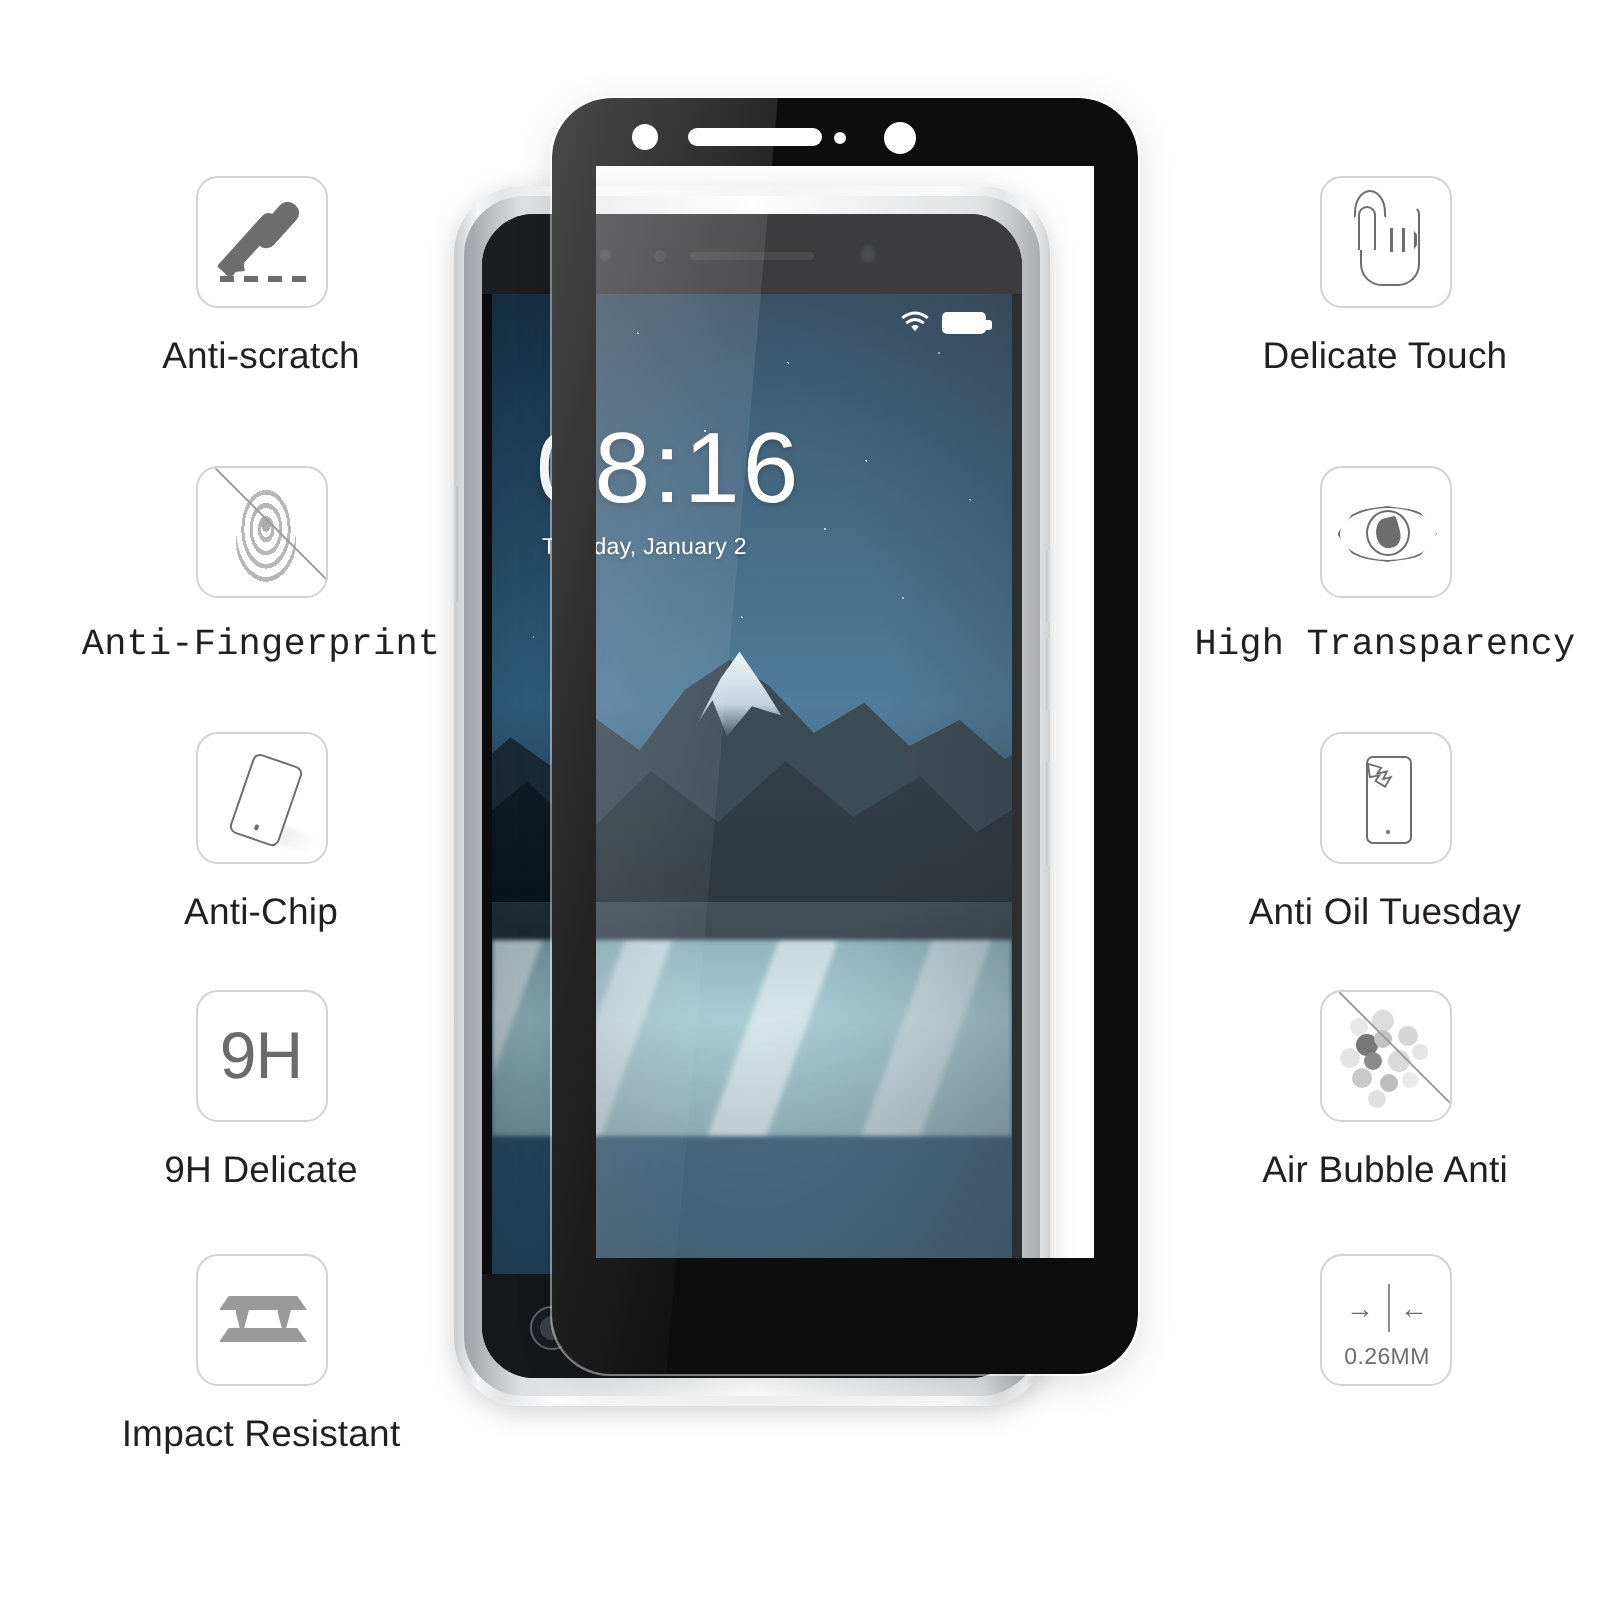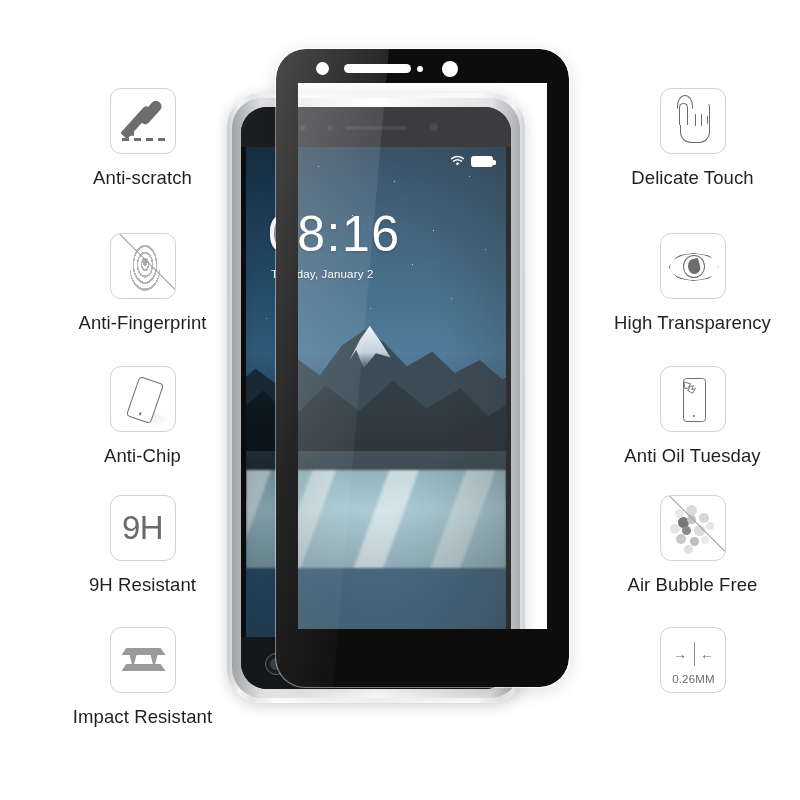--- a/index.html
+++ b/index.html
@@ -19,21 +19,21 @@
     background: #ffffff;
   }
 
   
   .feature-col {
     position: absolute;
     top: 0;
     width: 215px;
     height: 800px;
   }
-  .feature-col.left  { left: 16px; padding-left: 19px; }
+  .feature-col.left  { left: 4px; padding-left: 19px; }
   .feature-col.right { left: 585px; }
 
   .feature {
     position: absolute;
     width: 215px;
     display: flex;
     flex-direction: column;
     align-items: center;
   }
 
@@ -51,21 +51,21 @@
     margin-top: 13px;
     font-size: 18.5px;
     color: #231f20;
     letter-spacing: 0.1px;
     white-space: nowrap;
     text-align: center;
   }
 
   
   .row1 { top: 88px; }
-  .row2 { top: 233px; }
+  .row2 { top: 233px; font-family: Liberation Mono, monospace; }
   .row3 { top: 366px; }
   .row4 { top: 495px; justify-content: center; }
   .row5 { top: 627px; }
 
   
 
   
   .knife-blade {
     position: absolute;
     left: 21px; top: 14px;
@@ -607,21 +607,21 @@
         <div class="tilt-shadow"></div>
         <div class="phone-tilt"></div>
       </div>
       <div class="feature-label">Anti-Chip</div>
     </div>
 
     <div class="feature row4">
       <div class="icon-box">
         <div class="nineh">9H</div>
       </div>
-      <div class="feature-label">9H Resistant</div>
+      <div class="feature-label">9H Delicate</div>
     </div>
 
     <div class="feature row5">
       <div class="icon-box">
         <div class="plate plate-top"></div>
         <div class="leg leg-l"></div>
         <div class="leg leg-r"></div>
         <div class="plate plate-bottom"></div>
       </div>
       <div class="feature-label">Impact Resistant</div>
@@ -670,21 +670,21 @@
         <div class="bub" style="left:9px;top:28px;width:10px;height:10px;background:#e4e4e4;"></div>
         <div class="bub" style="left:21px;top:30px;width:9px;height:9px;background:#8b8b8b;"></div>
         <div class="bub" style="left:33px;top:29px;width:11px;height:11px;background:#dadada;"></div>
         <div class="bub" style="left:45px;top:26px;width:8px;height:8px;background:#e6e6e6;"></div>
         <div class="bub" style="left:15px;top:38px;width:10px;height:10px;background:#c9c9c9;"></div>
         <div class="bub" style="left:29px;top:41px;width:9px;height:9px;background:#bdbdbd;"></div>
         <div class="bub" style="left:40px;top:40px;width:8px;height:8px;background:#eaeaea;"></div>
         <div class="bub" style="left:23px;top:49px;width:9px;height:9px;background:#e0e0e0;"></div>
         <div class="slash" style="left:-6px;top:32px;width:94px;"></div>
       </div>
-      <div class="feature-label">Air Bubble Free</div>
+      <div class="feature-label">Air Bubble Anti</div>
     </div>
 
     <div class="feature row5">
       <div class="icon-box">
         <div class="thick-line"></div>
         <div class="arrow-row">
           <span>→</span>
           <span>←</span>
         </div>
         <div class="thick-value">0.26MM</div>

